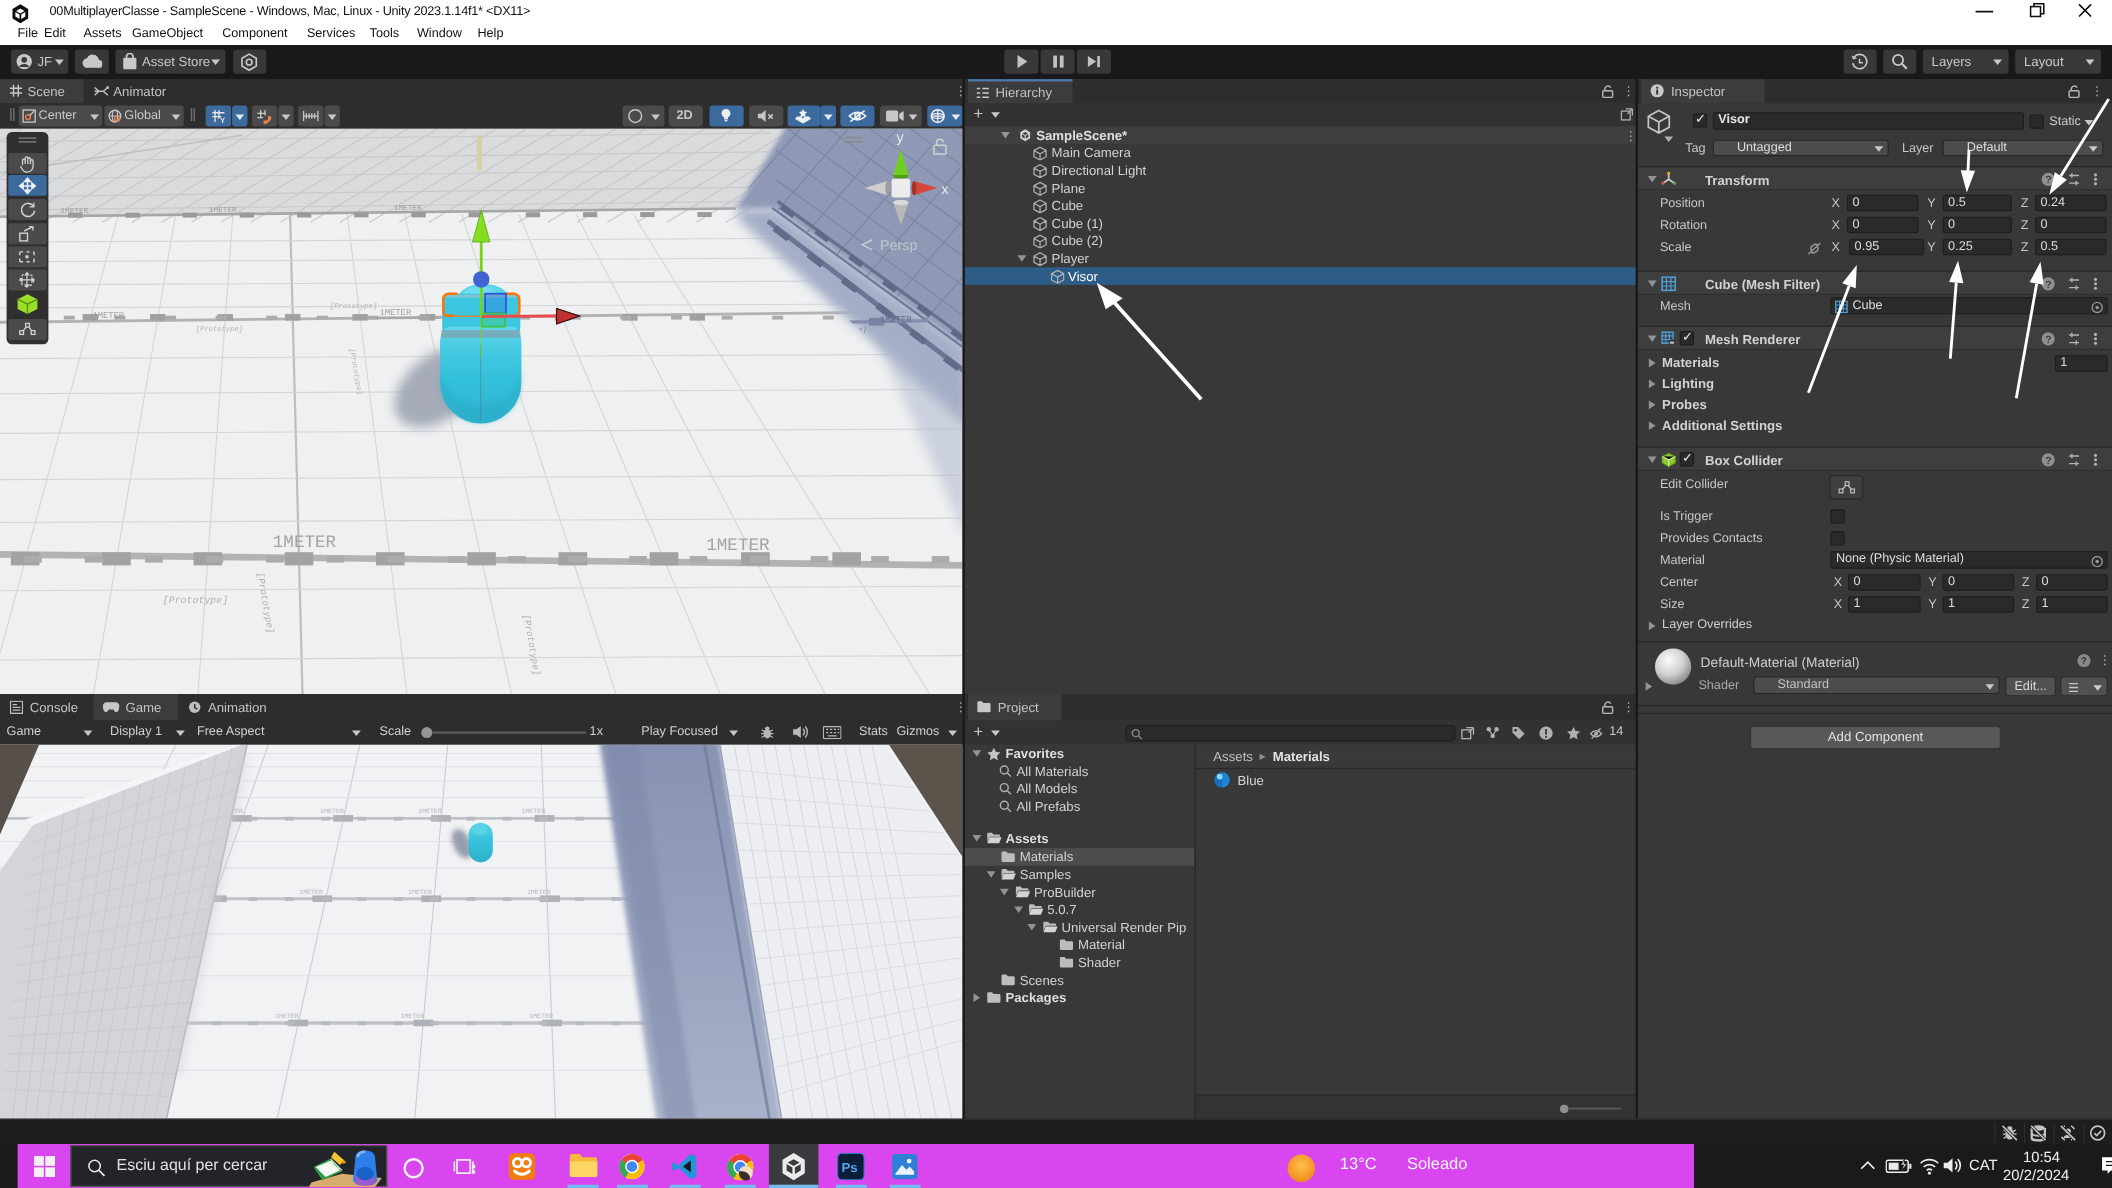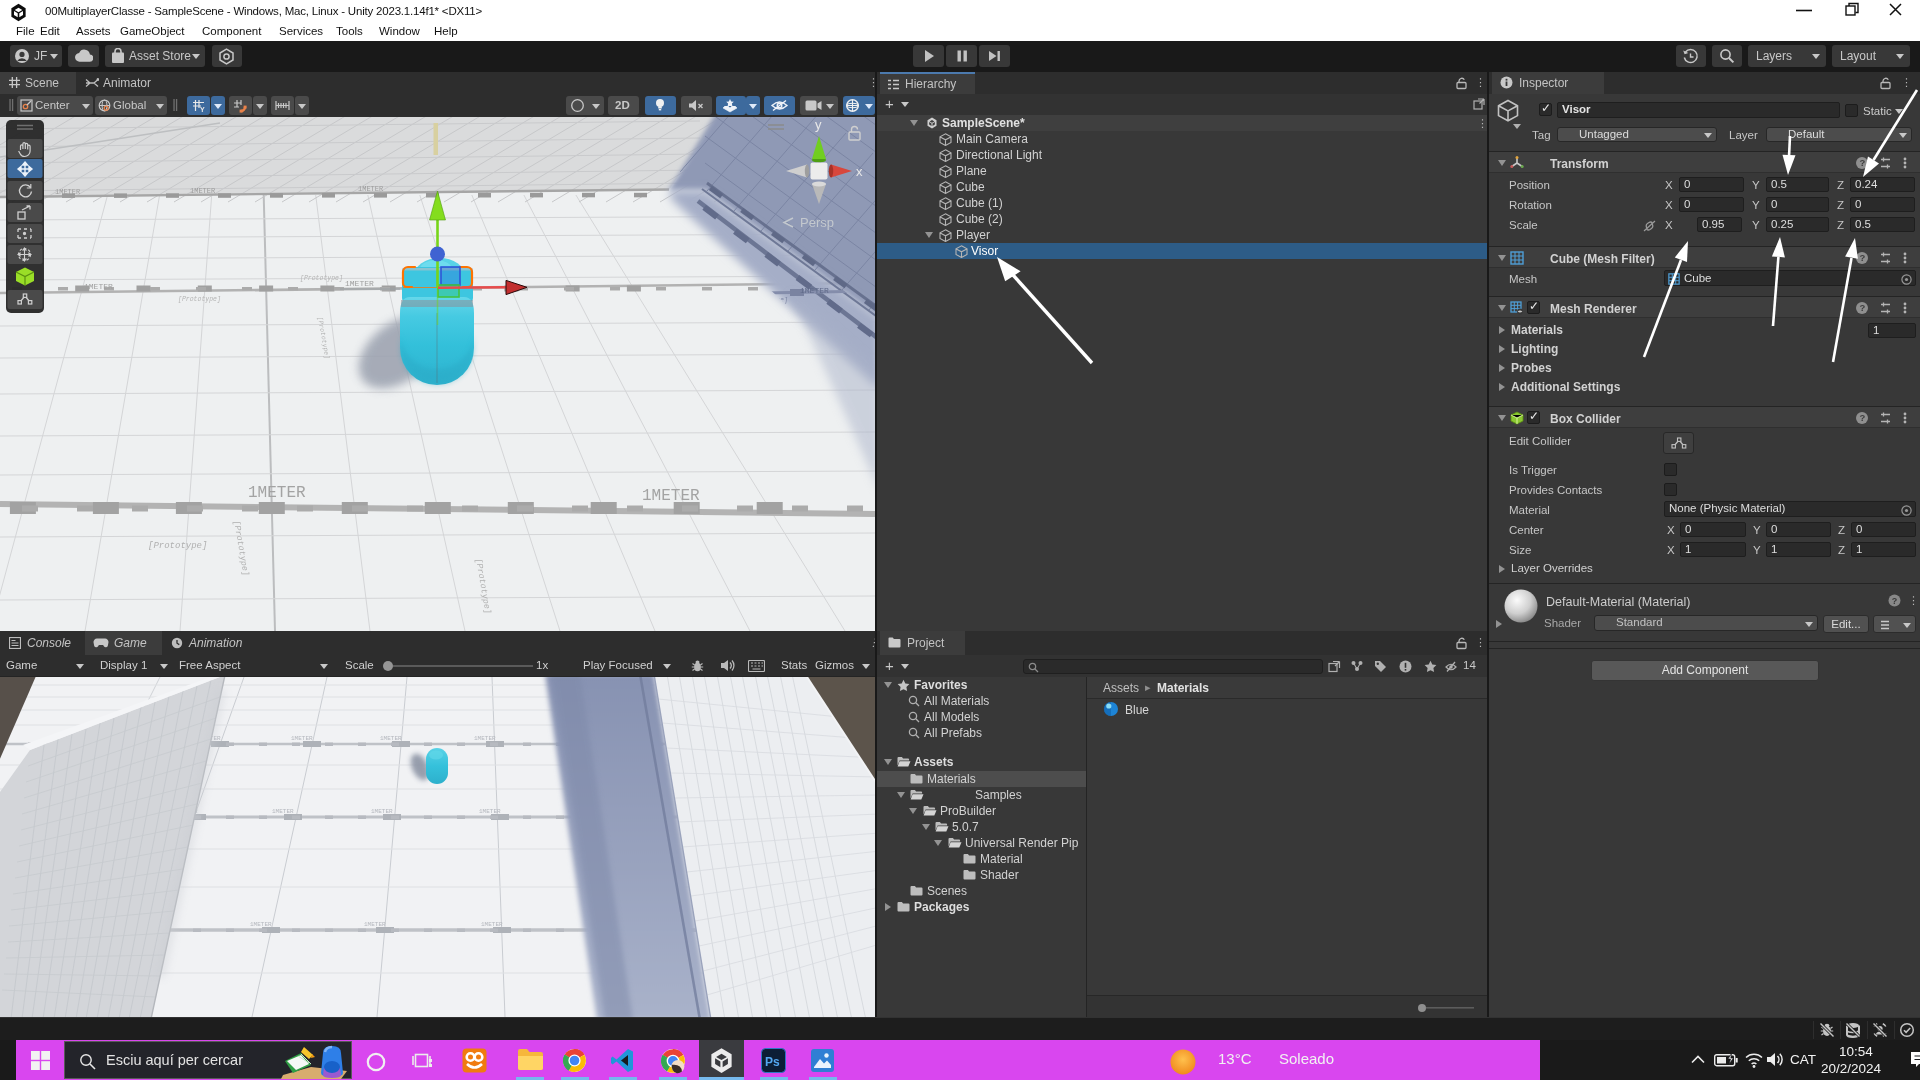--- a/index.html
+++ b/index.html
@@ -602,21 +602,21 @@
               <rect x="6.3" y="1" width="3.4" height="3.4" fill="#4a4a4a"></rect>
               <rect x="1" y="7.6" width="3.4" height="3.4" fill="#4a4a4a"></rect>
               <rect x="11.4" y="7.6" width="3.4" height="3.4" fill="#4a4a4a"></rect>
             </g>
 </g>
 </svg>
       </div>
 </div>
 
 <div id="game-panel" class="abs">
-  <div class="tabbar abs" style="left:0;top:0;width:1049px;height:24px;font-style:italic;">
+  <div class="tabbar abs" style="left:0;top:0;width:1049px;height:24px;">
     <div class="tab" style="left:0;width:85px;">
       <svg class="abs" style="left:9px;top:6px" width="12" height="12" viewBox="0 0 12 12">
             <rect x="0.5" y="0.5" width="11" height="11" fill="none" stroke="#bdbdbd" stroke-width="1.2"></rect>
             <path d="M2.5 3.5 h4 M2.5 6 h7 M2.5 8.5 h7" stroke="#bdbdbd" stroke-width="1.2"></path>
           </svg>
       <span class="abs" style="left:27px;top:5px">Console</span>
     </div>
     <div class="tab active" style="left:85px;width:77px;">
       <svg class="abs" style="left:8px;top:7px" width="16" height="10" viewBox="0 0 16 10">
             <path d="M4 0.5 h8 a3.5 3.5 0 0 1 3.5 3.8 l-0.6 3.2 a2.2 2.2 0 0 1 -4 0.8 l-0.8 -1.3 h-4.2 l-0.8 1.3 a2.2 2.2 0 0 1 -4 -0.8 L0.5 4.3 A3.5 3.5 0 0 1 4 0.5 Z" fill="#c8c8c8"></path>
@@ -1068,21 +1068,21 @@
           <svg class="abs" style="left:33px;top:2px" width="13" height="12" viewBox="0 0 13 12">
             <use href="#i-folder"></use>
           </svg>
           <span class="abs" style="left:50px;top:1px;">Materials</span>
         </div>
     <div class="hrow" style="top:110px;">
           <div class="tri-d" style="left:20px;top:5px;"></div>
           <svg class="abs" style="left:33px;top:2px" width="14" height="12" viewBox="0 0 14 12">
             <use href="#i-folder-open"></use>
           </svg>
-          <span class="abs" style="left:50px;top:1px;margin-left:48px;">Samples</span>
+          <span class="abs" style="left:50px;top:1px;">Samples</span>
         </div>
     <div class="hrow" style="top:126px;">
           <div class="tri-d" style="left:32px;top:5px;"></div>
           <svg class="abs" style="left:46px;top:2px" width="14" height="12" viewBox="0 0 14 12">
             <use href="#i-folder-open"></use>
           </svg>
           <span class="abs" style="left:63px;top:1px;">ProBuilder</span>
         </div>
     <div class="hrow" style="top:142px;">
           <div class="tri-d" style="left:45px;top:5px;"></div>
@@ -1214,21 +1214,21 @@
   <span class="lbl" style="left:263px;top:127px;">Y</span>
       <div class="fld" style="left:277px;top:125px;width:63px;height:15px;">0</div>
   <span class="lbl" style="left:348px;top:127px;">Z</span>
       <div class="fld" style="left:361px;top:125px;width:65px;height:15px;">0</div>
   <span class="lbl" style="left:20px;top:147px;">Scale</span>
   <svg class="abs" style="left:153px;top:148px" width="15" height="12" viewBox="0 0 15 12">
         <path d="M5.5 8.5 a3 3 0 0 1 0 -5 l1.5 -1 a3 3 0 0 1 3.5 0.3 M9.5 3.5 a3 3 0 0 1 0 5 l-1.5 1 a3 3 0 0 1 -3.5 -0.3" fill="none" stroke="#9a9a9a" stroke-width="1.3"></path>
         <path d="M2 11 L13 1" stroke="#9a9a9a" stroke-width="1.2"></path>
       </svg>
   <span class="lbl" style="left:176px;top:147px;">X</span>
-      <div class="fld" style="left:208px;top:145px;width:45px;height:15px;">0.95</div>
+      <div class="fld" style="left:192px;top:145px;width:68px;height:15px;">0.95</div>
   <span class="lbl" style="left:263px;top:147px;">Y</span>
       <div class="fld" style="left:277px;top:145px;width:63px;height:15px;">0.25</div>
   <span class="lbl" style="left:348px;top:147px;">Z</span>
       <div class="fld" style="left:361px;top:145px;width:65px;height:15px;">0.5</div>
 
   <div class="abs comp-hdr" style="left:0;top:174px;width:431px;height:22px;">
     <div class="tri-d" style="left:9px;top:8px;"></div>
     <svg class="abs" style="left:21px;top:4px" width="14" height="14" viewBox="0 0 14 14">
           <rect x="1" y="1" width="12" height="12" fill="none" stroke="#4f9fd8" stroke-width="1.4"></rect>
           <path d="M1 5 h12 M1 9 h12 M5 1 v12 M9 1 v12" stroke="#4f9fd8" stroke-width="1.1"></path>

